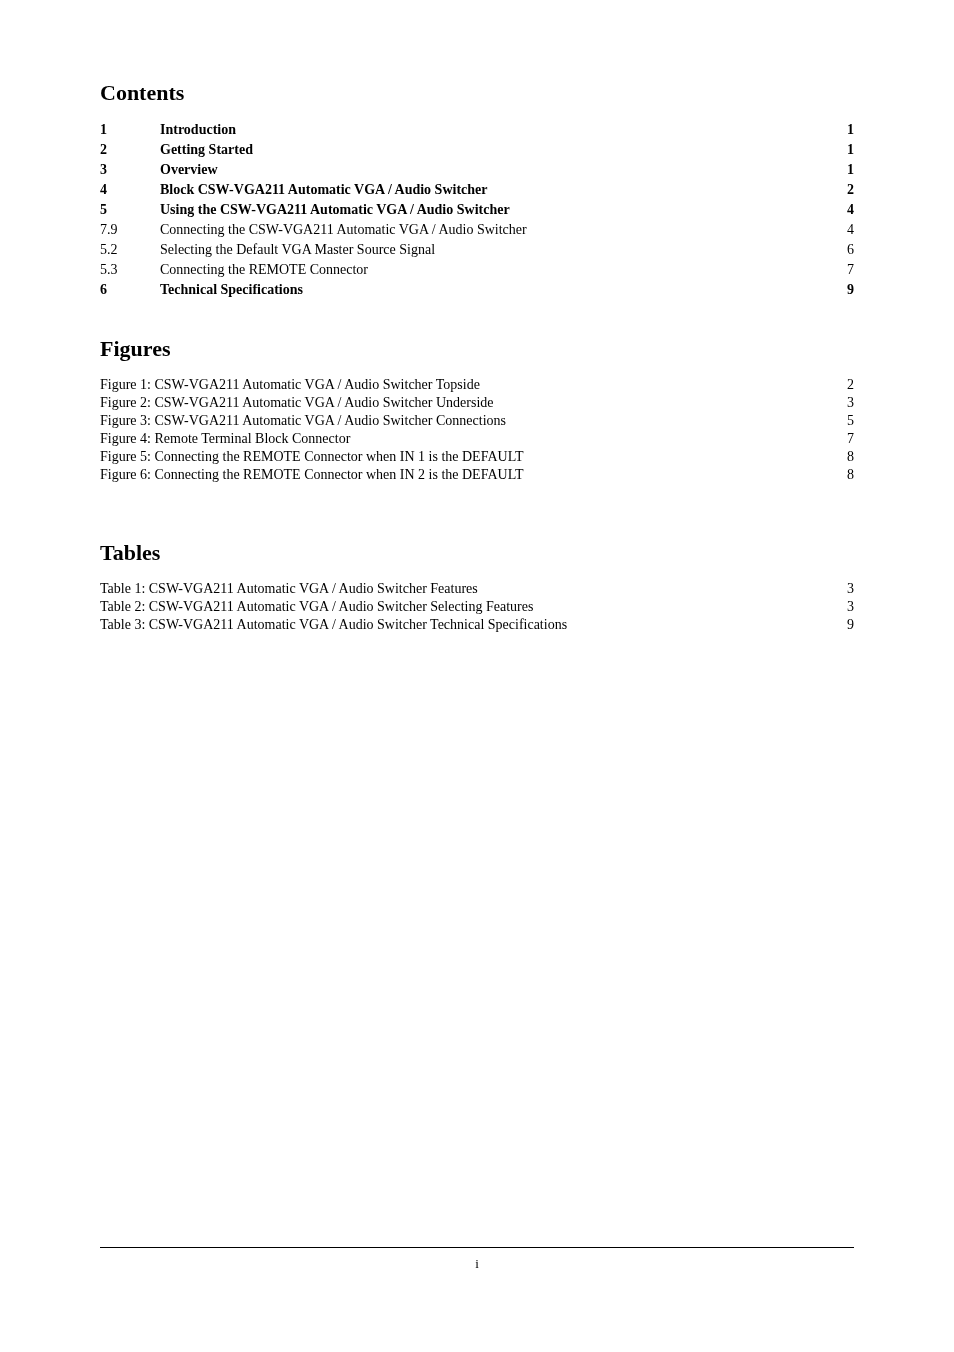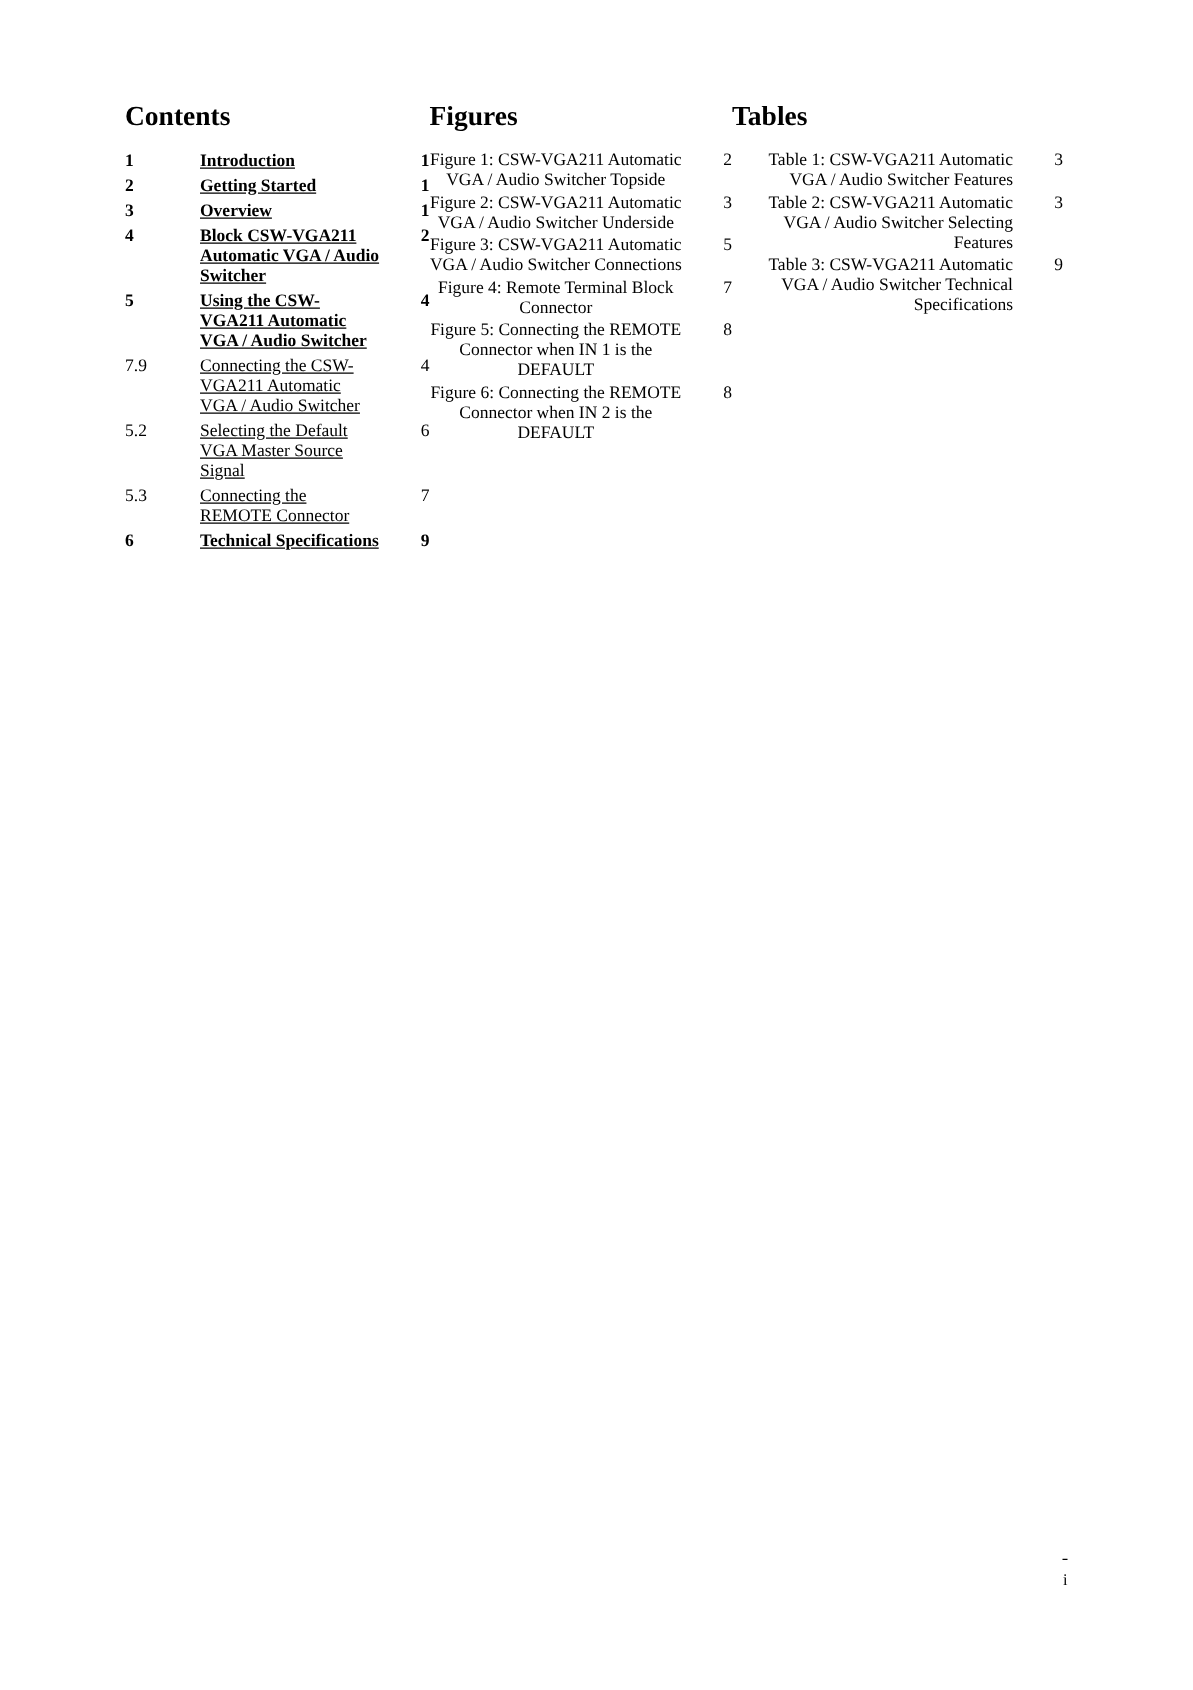--- a/index.html
+++ b/index.html
@@ -16,21 +16,21 @@
       width: 954px;
       min-height: 1352px;
       display: flex;
       flex-direction: column;
     }
 
     .page {
       padding: 80px 100px 60px 100px;
       flex: 1;
       display: flex;
-      flex-direction: row;
+      flex-direction: column;
     }
 
     .section-title {
       font-size: 22px;
       font-weight: bold;
       margin-bottom: 14px;
       color: #000;
     }
 
     .toc-table {
@@ -46,21 +46,20 @@
 
     .toc-table .col-num {
       width: 60px;
       font-weight: normal;
       vertical-align: top;
     }
 
     .toc-table .col-title {
       flex: 1;
       vertical-align: top;
-      text-decoration: underline;
     }
 
     .toc-table .col-page {
       text-align: right;
       width: 40px;
       vertical-align: top;
     }
 
     .bold-row .col-num,
     .bold-row .col-title,
@@ -79,21 +78,20 @@
     }
 
     .figures-table {
       width: 100%;
       border-collapse: collapse;
     }
 
     .figures-table td {
       padding: 1px 0;
       vertical-align: top;
-      text-align: center;
     }
 
     .figures-table .col-title {
       flex: 1;
     }
 
     .figures-table .col-page {
       text-align: right;
       width: 40px;
     }
@@ -102,21 +100,20 @@
     }
 
     .tables-table {
       width: 100%;
       border-collapse: collapse;
     }
 
     .tables-table td {
       padding: 1px 0;
       vertical-align: top;
-      text-align: right;
     }
 
     .tables-table .col-title {
       flex: 1;
     }
 
     .tables-table .col-page {
       text-align: right;
       width: 40px;
     }

